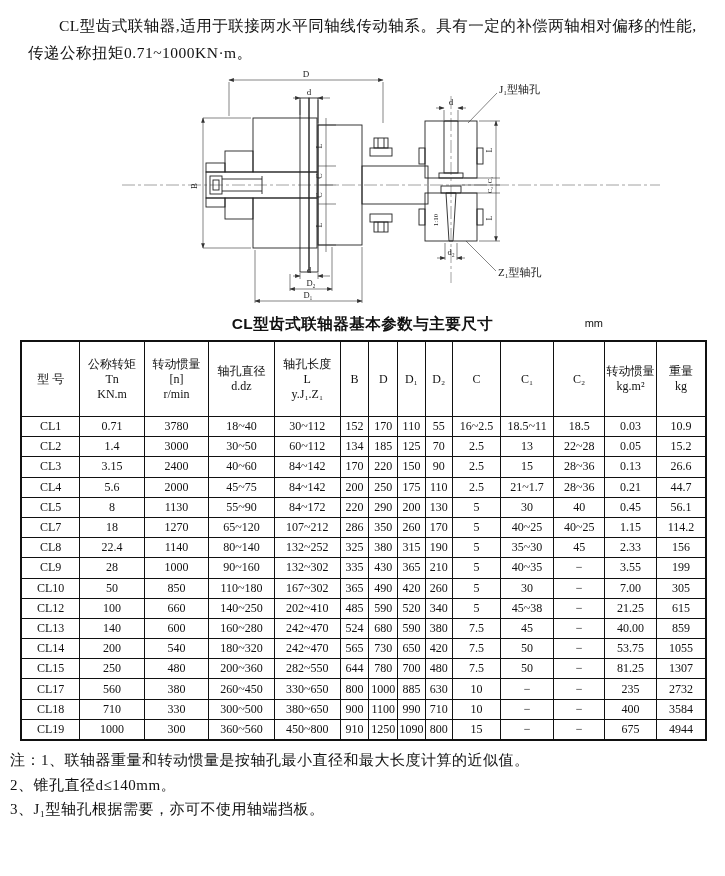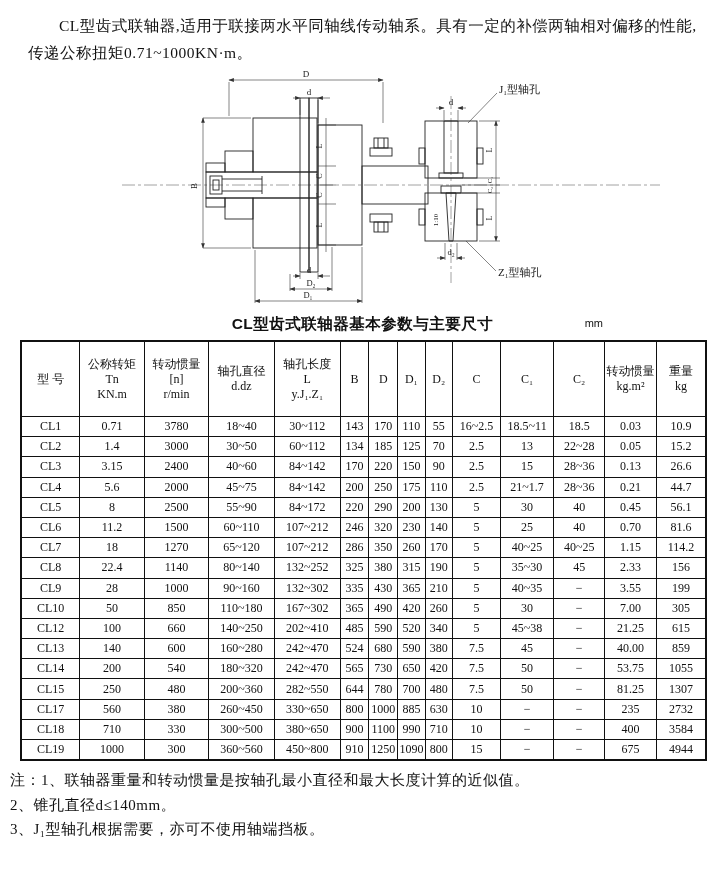--- a/index.html
+++ b/index.html
@@ -235,21 +235,21 @@
 kg</th>
       </tr>
   </thead>
   <tbody>
       <tr>
         <td>CL1</td>
         <td>0.71</td>
         <td>3780</td>
         <td>18~40</td>
         <td>30~112</td>
-        <td>143</td>
+        <td>152</td>
         <td>170</td>
         <td>110</td>
         <td>55</td>
         <td>16~2.5</td>
         <td>18.5~11</td>
         <td>18.5</td>
         <td>0.03</td>
         <td>10.9</td>
       </tr>
       <tr>
@@ -296,48 +296,32 @@
         <td>110</td>
         <td>2.5</td>
         <td>21~1.7</td>
         <td>28~36</td>
         <td>0.21</td>
         <td>44.7</td>
       </tr>
       <tr>
         <td>CL5</td>
         <td>8</td>
-        <td>2500</td>
+        <td>1130</td>
         <td>55~90</td>
         <td>84~172</td>
         <td>220</td>
         <td>290</td>
         <td>200</td>
         <td>130</td>
         <td>5</td>
         <td>30</td>
         <td>40</td>
         <td>0.45</td>
         <td>56.1</td>
-      </tr>
-      <tr>
-        <td>CL6</td>
-        <td>11.2</td>
-        <td>1500</td>
-        <td>60~110</td>
-        <td>107~212</td>
-        <td>246</td>
-        <td>320</td>
-        <td>230</td>
-        <td>140</td>
-        <td>5</td>
-        <td>25</td>
-        <td>40</td>
-        <td>0.70</td>
-        <td>81.6</td>
       </tr>
       <tr>
         <td>CL7</td>
         <td>18</td>
         <td>1270</td>
         <td>65~120</td>
         <td>107~212</td>
         <td>286</td>
         <td>350</td>
         <td>260</td>

